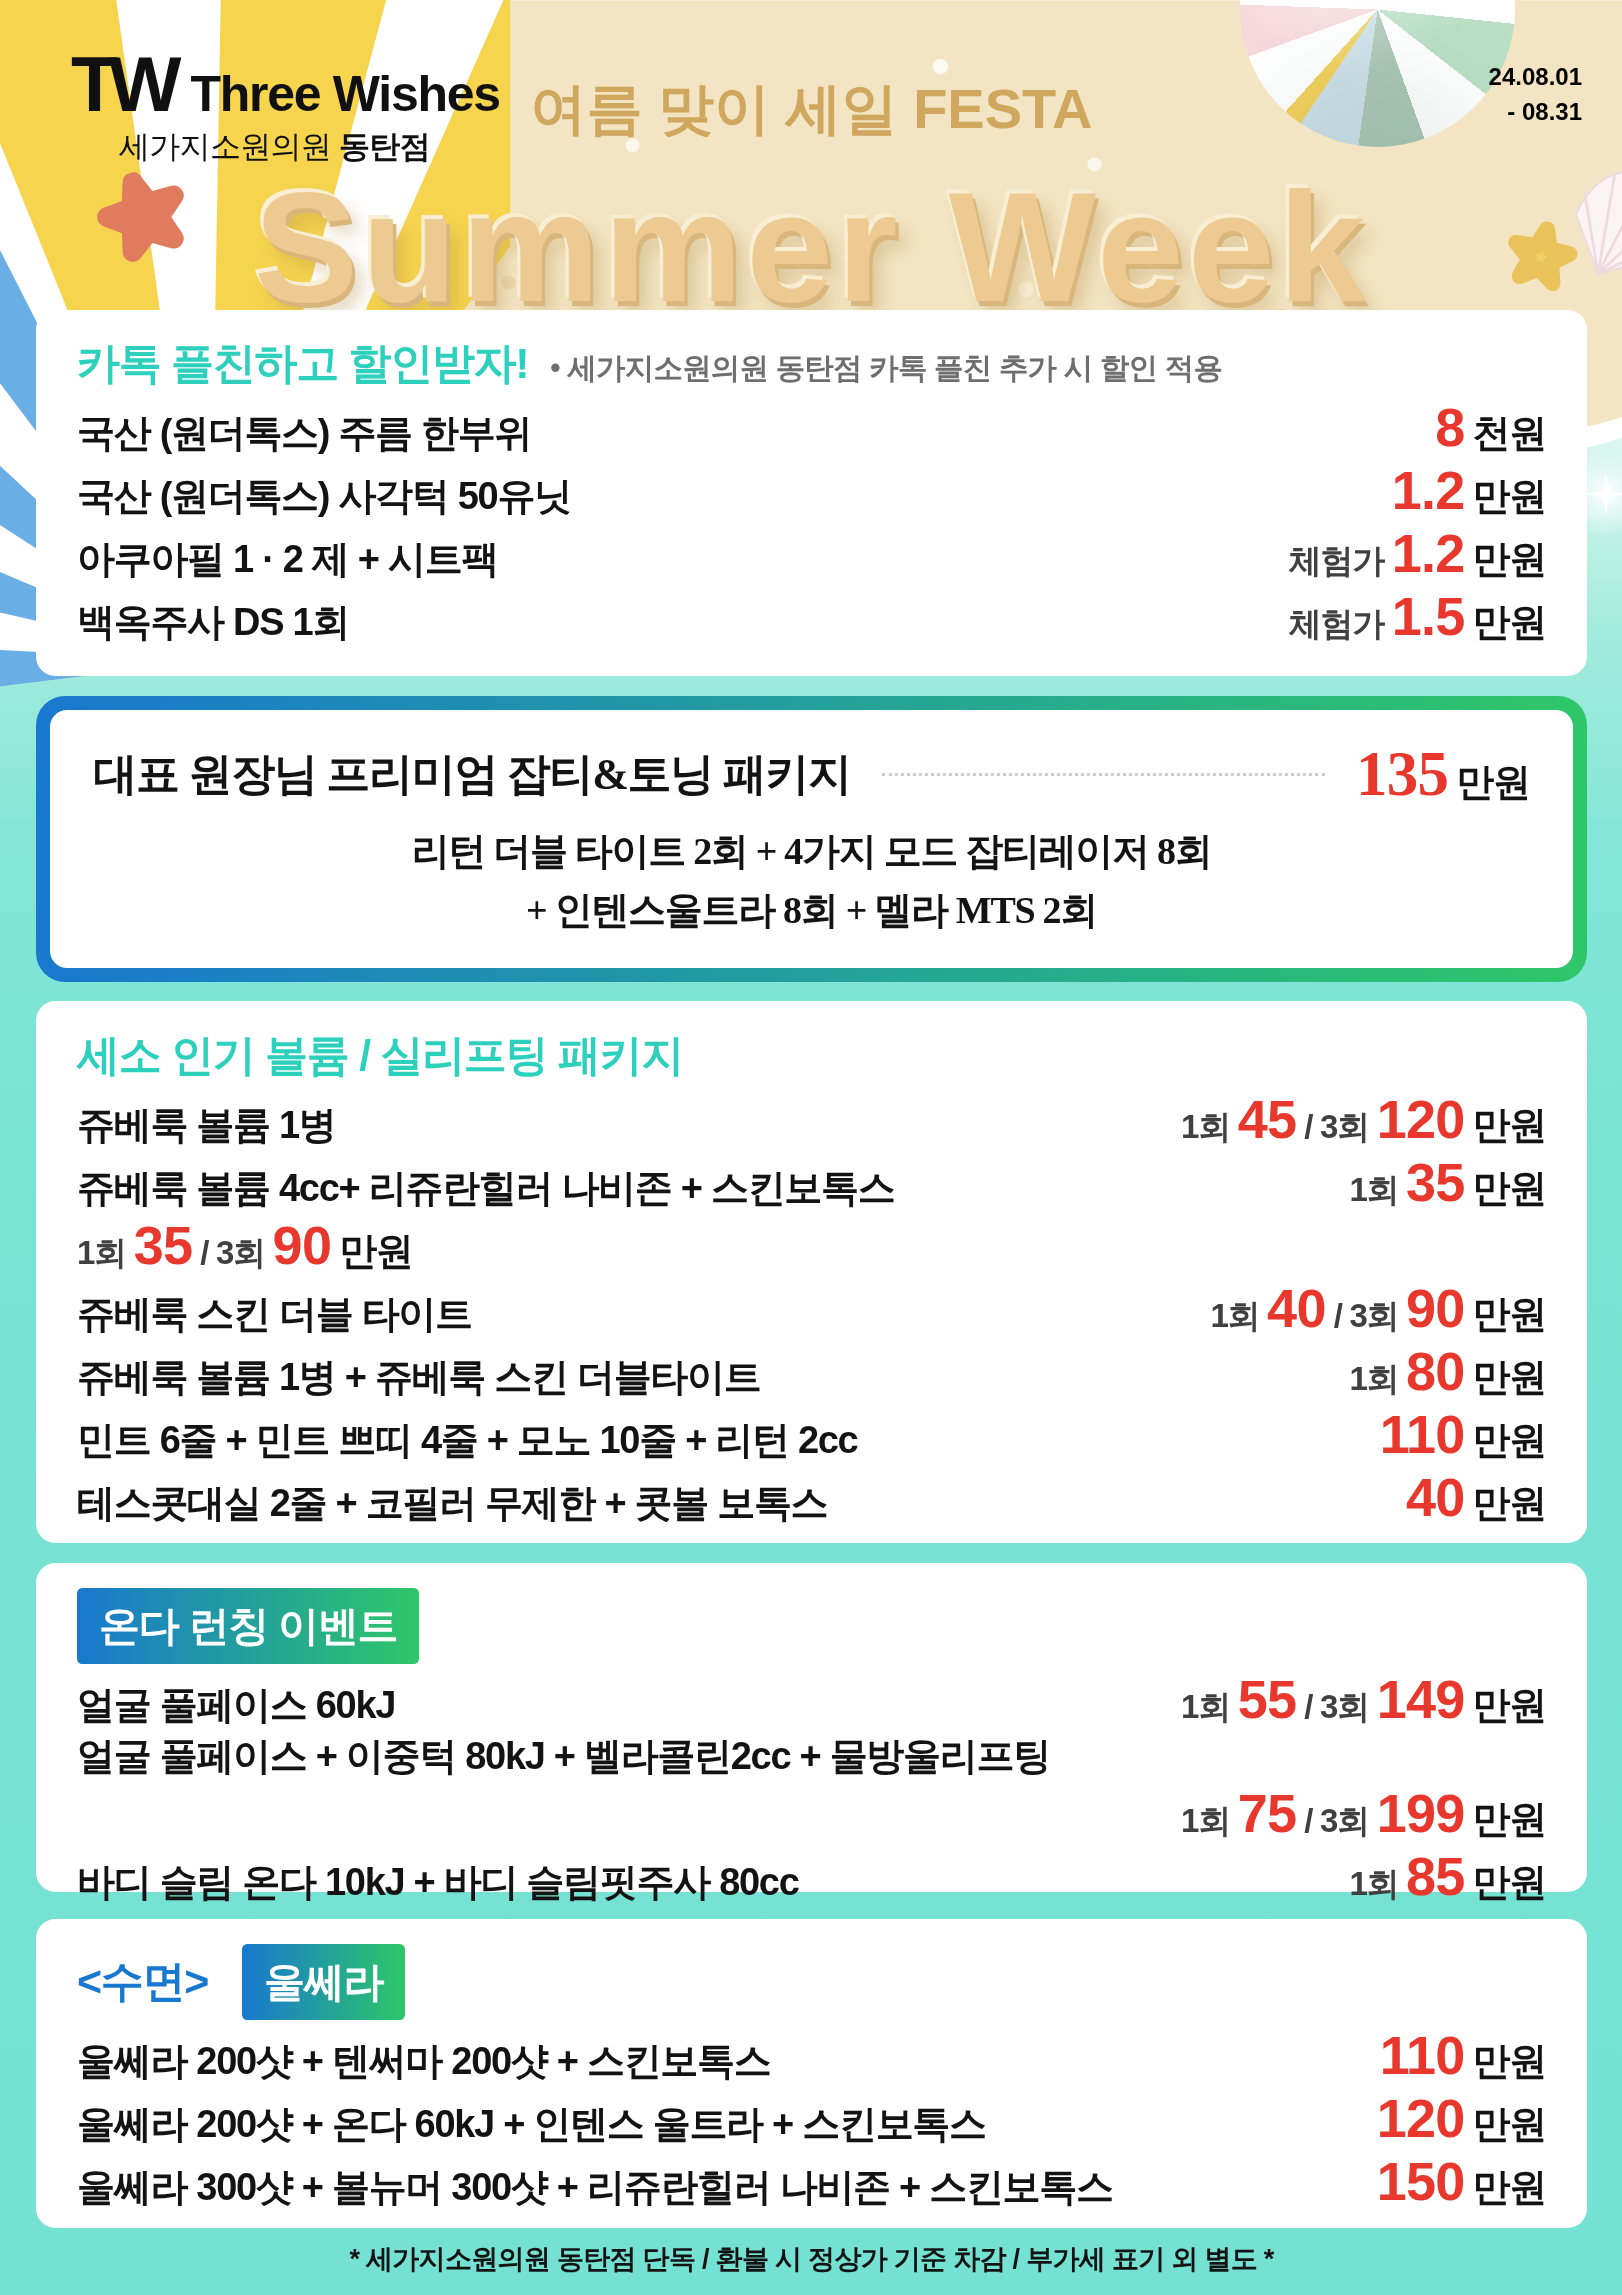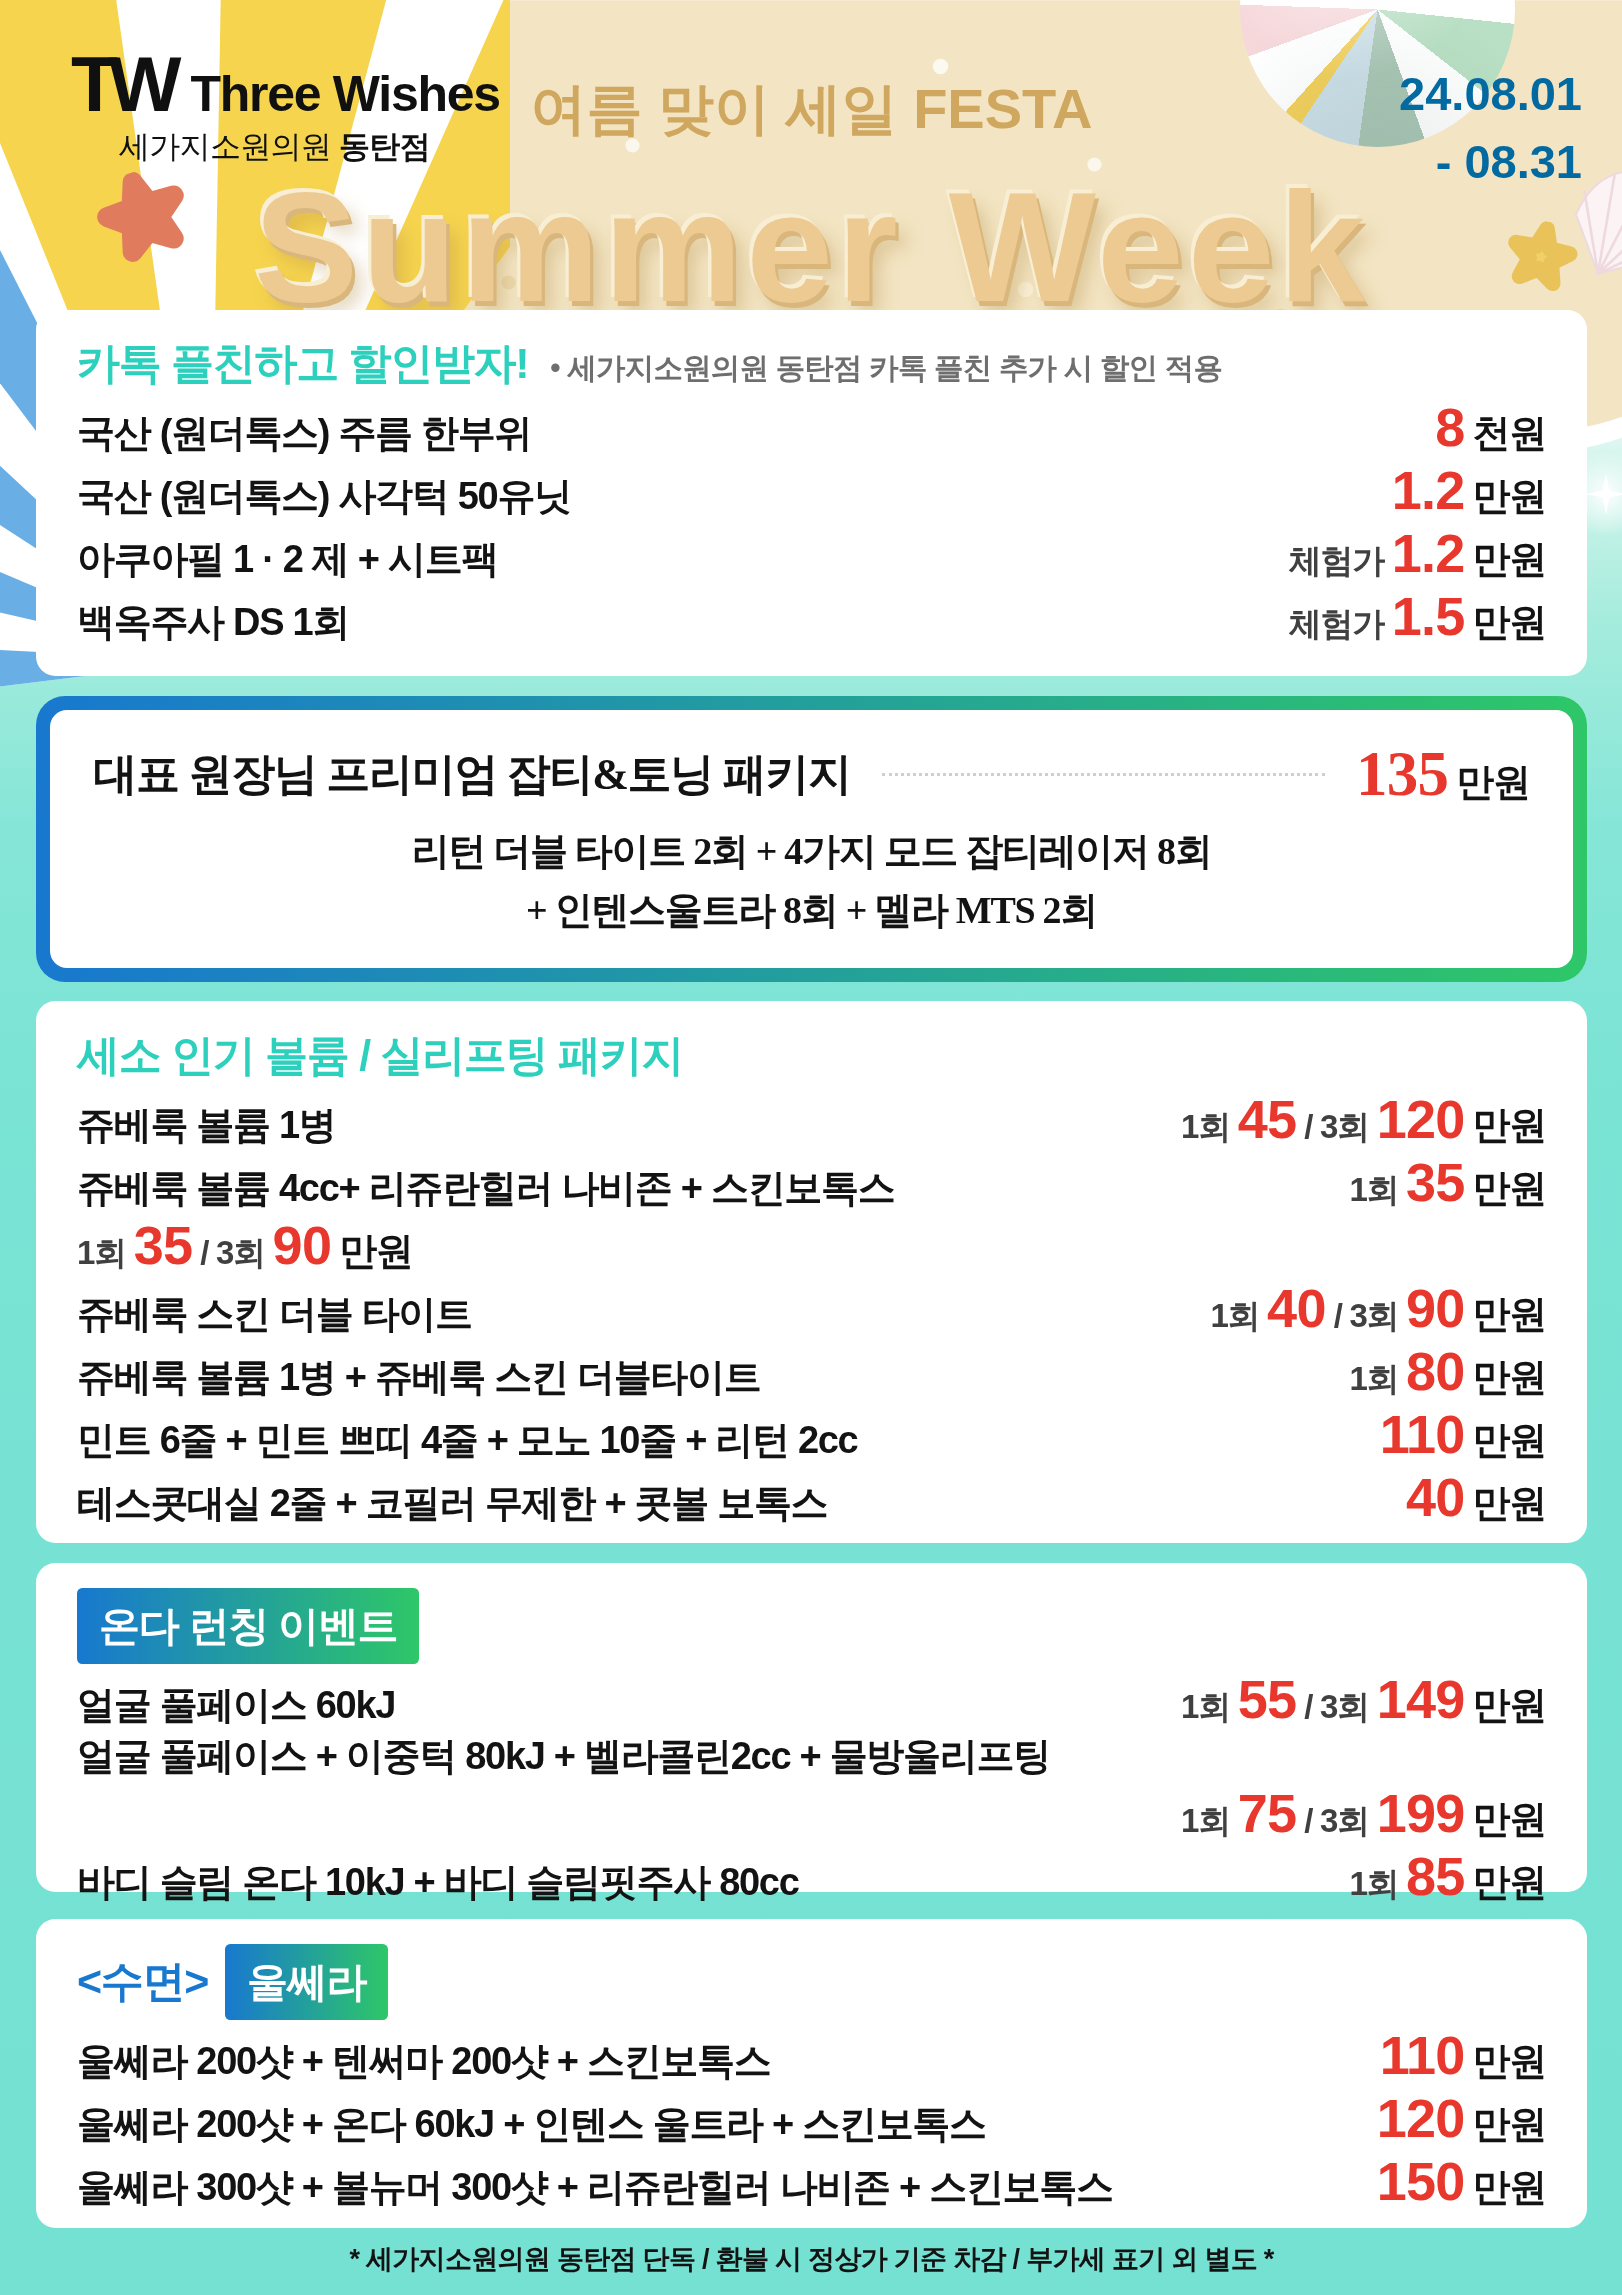--- a/index.html
+++ b/index.html
@@ -44,21 +44,21 @@
   .logo-mark{font-size:77px;font-weight:900;letter-spacing:-9.2px;line-height:1;}
   .logo-name{font-size:50px;font-weight:800;margin-left:18.3px;letter-spacing:-1.3px;}
   .logo-branch{font-size:31px;font-weight:500;margin-top:2.6px;margin-left:48px;letter-spacing:-0.7px;}
   .logo-branch .b{font-weight:900;}
   .subtitle{position:absolute;left:0;right:0;top:72px;text-align:center;z-index:4;
     font-size:56px;font-weight:900;color:#d0a75e;letter-spacing:0;}
   .summer{position:absolute;left:0;right:0;top:169px;text-align:center;z-index:4;
     font-size:156px;line-height:1;font-weight:900;letter-spacing:3.9px;color:#ecca92;
     text-shadow:-3.3px -3.9px 0 #f8eed4,3.3px 4.6px 0 #d9b77c,10.5px 13px 17px rgba(181,141,72,.35);}
   .dates{position:absolute;right:41px;top:60px;z-index:4;text-align:right;
-    font-size:47px;font-weight:700;color:#0369a1;line-height:1.45;}
+    font-size:24px;font-weight:700;color:#000000;line-height:1.45;}
   
   .card{position:absolute;left:36px;width:1551px;background:#fff;border-radius:19.6px;z-index:5;
     box-sizing:border-box;display:flex;flex-direction:column;color:#131313;}
   .card1{top:310px;height:366px;padding:25px 41px 27.5px;}
   .card3{top:1001px;height:542px;padding:26px 41px;}
   .card4{top:1563px;height:329px;padding:25px 41px;}
   .card5{top:1919px;height:309px;padding:25px 41px;}
   .rows{flex:1;display:flex;flex-direction:column;justify-content:space-around;}
   .row{display:flex;align-items:baseline;justify-content:space-between;}
   .row.end{justify-content:flex-end;}
@@ -77,21 +77,21 @@
     padding:17px 43px;display:flex;flex-direction:column;justify-content:center;color:#131313;font-family:Liberation Serif, serif;}
   .prow{display:flex;align-items:center;}
   .ptitle{font-size:44px;font-weight:900;letter-spacing:-1.3px;white-space:nowrap;}
   .leader{flex:1;height:0;border-top:3.3px dotted #cfcfcf;margin:0 31px;}
   .pn.big{font-size:63px;}
   .pdesc{text-align:center;font-size:38px;font-weight:700;line-height:1.55;margin-top:10.5px;letter-spacing:-1.3px;}
   
   .badge{display:inline-block;background:linear-gradient(90deg,#1878cf,#2ec768);color:#fff;
     font-size:41px;font-weight:900;padding:10.5px 22px;border-radius:5.2px;letter-spacing:-1.3px;white-space:nowrap;}
   .badge-row{margin-bottom:3.9px;}
-  .titlerow5{display:flex;align-items:center;gap:17px;margin-bottom:3.9px;}
+  .titlerow5{display:flex;align-items:center;gap:34px;margin-bottom:3.9px;}
   .sleep{font-size:43px;font-weight:900;color:#1878cf;letter-spacing:-1.3px;}
   
   .footer{position:absolute;left:0;right:0;top:2241px;text-align:center;z-index:5;
     font-size:27px;font-weight:700;color:#131313;letter-spacing:-0.7px;}
 </style>
 </head>
 <body>
 
 <div class="sea"></div>
 <svg class="shore" width="1623" height="537" viewBox="0 0 2480 820">

